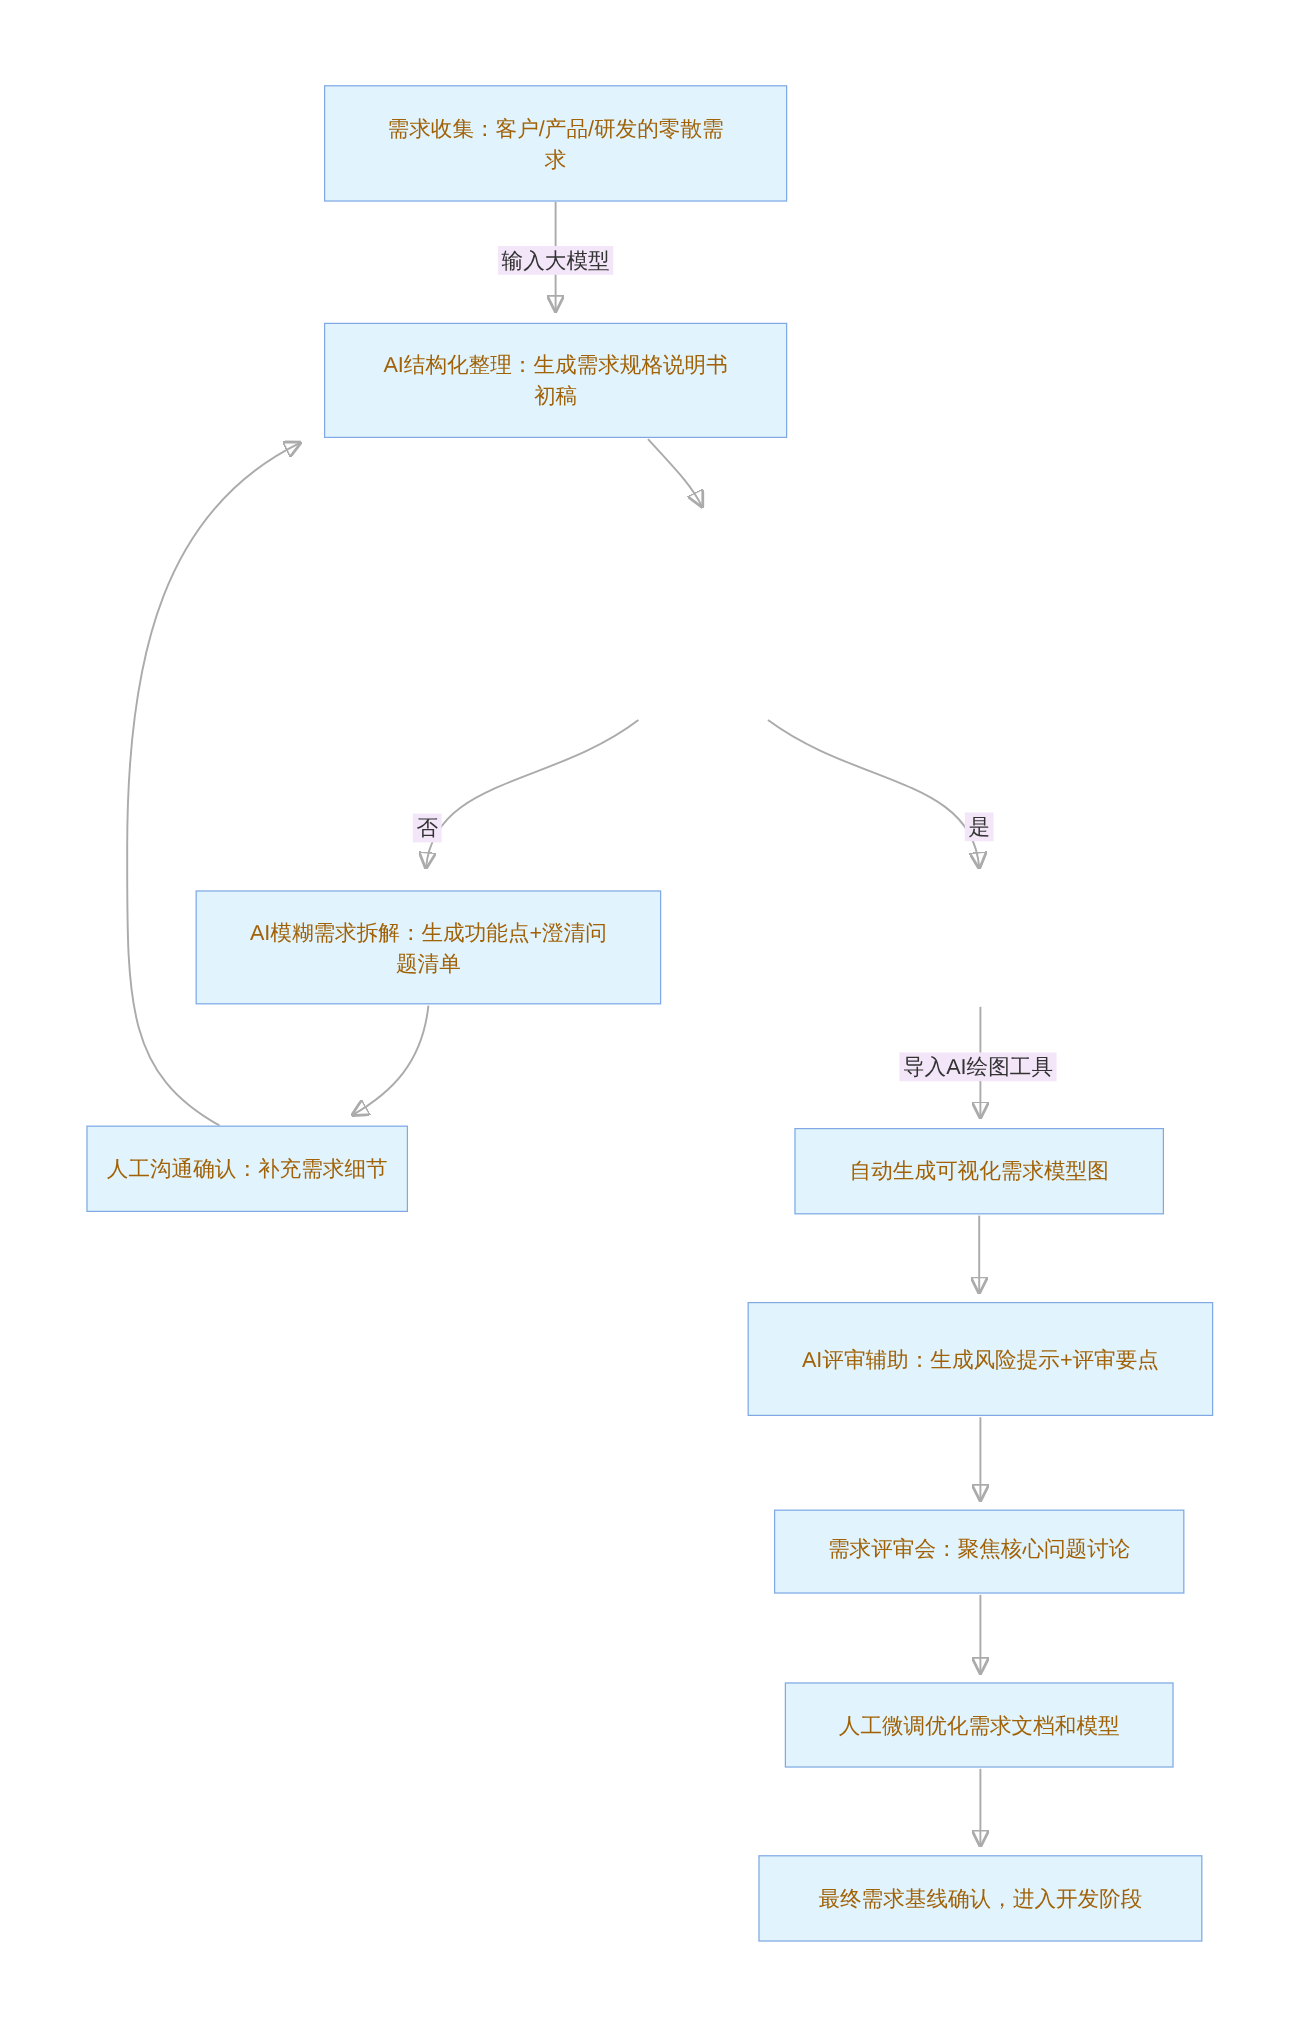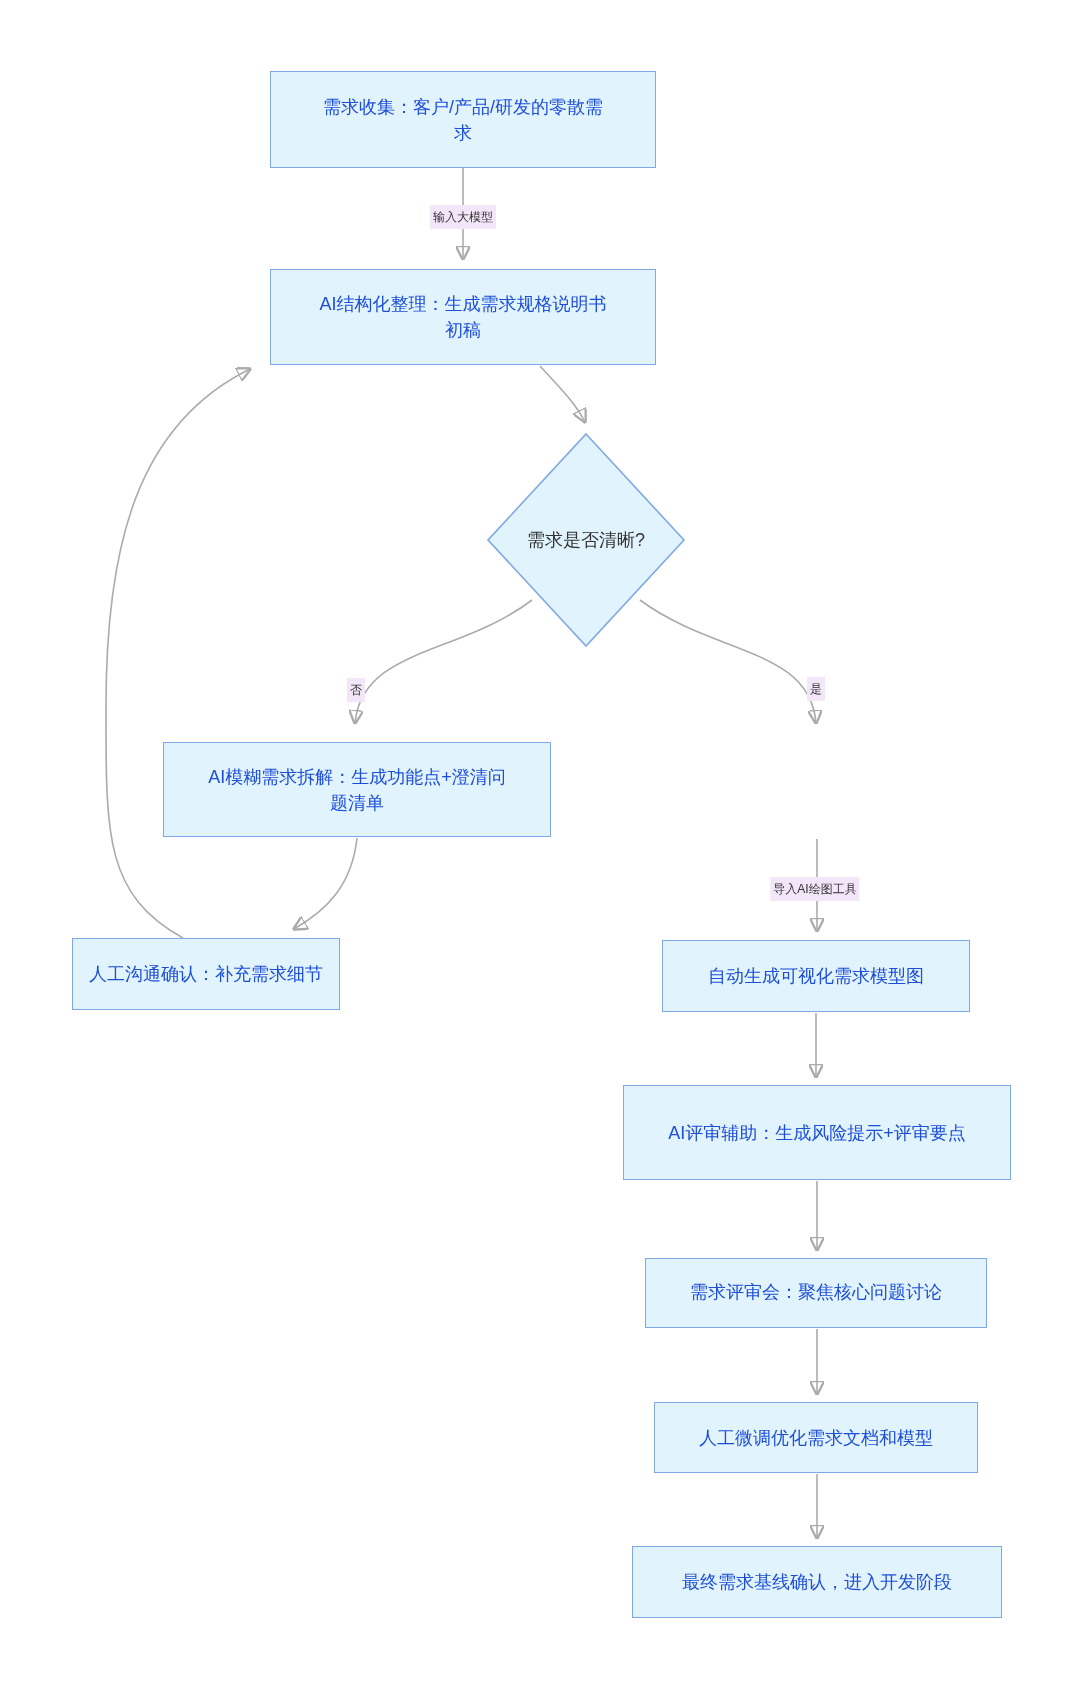--- a/index.html
+++ b/index.html
@@ -7,32 +7,32 @@
     position:relative;width:1080px;height:1690px;background:#ffffff;
     font-family:"Liberation Sans","DejaVu Sans",sans-serif;color:#333333;
     overflow:hidden;
   }
   svg.edges{position:absolute;left:0;top:0;width:1080px;height:1690px;pointer-events:none;}
   svg.edges path{fill:none;stroke:#ABABAB;stroke-width:1.6px;}
   .node{
     position:absolute;box-sizing:border-box;
     background:#E1F3FC;border:1.6px solid #7FA8E5;
     display:flex;flex-direction:column;align-items:center;justify-content:center;
-    text-align:center;font-size:18px;line-height:26px;color:#1d4ed8;
+    text-align:center;font-size:18px;line-height:26px;color:#a16207;
   }
   .node .line{display:block;}
   .diamond-wrap{position:absolute;}
   .diamond-wrap .dlabel{
     position:absolute;left:0;top:0;width:100%;height:100%;
     display:flex;align-items:center;justify-content:center;
     font-size:18px;color:#333333;text-align:center;
   }
   .edge-label{
     position:absolute;transform:translate(-50%,-50%);
-    background:#F3E6F9;color:#333333;font-size:12px;line-height:24px;
+    background:#F3E6F9;color:#333333;font-size:18px;line-height:24px;
     padding:0 3px;white-space:nowrap;
   }
 </style>
 </head>
 <body>
 
 <div class="canvas">
 
   <svg class="edges">
     <defs>
@@ -56,26 +56,20 @@
   <div class="node" style="left:270px;top:71px;width:386px;height:97px;">
     <span class="line">需求收集：客户/产品/研发的零散需</span>
     <span class="line">求</span>
   </div>
 
   <div class="node" style="left:270px;top:269px;width:386px;height:96px;">
     <span class="line">AI结构化整理：生成需求规格说明书</span>
     <span class="line">初稿</span>
   </div>
 
-  <div class="diamond-wrap" style="left:486px;top:432px;width:200px;height:216px;">
-    <svg width="200" height="216">
-      <polygon points="100,2 198,108 100,214 2,108" fill="#E1F3FC" stroke="#7FA8E5" stroke-width="1.6"></polygon>
-    </svg>
-    <div class="dlabel">需求是否清晰?</div>
-  </div>
 
   <div class="node" style="left:163px;top:742px;width:388px;height:95px;">
     <span class="line">AI模糊需求拆解：生成功能点+澄清问</span>
     <span class="line">题清单</span>
   </div>
 
 
   <div class="node" style="left:72px;top:938px;width:268px;height:72px;">
     <span class="line">人工沟通确认：补充需求细节</span>
   </div>

